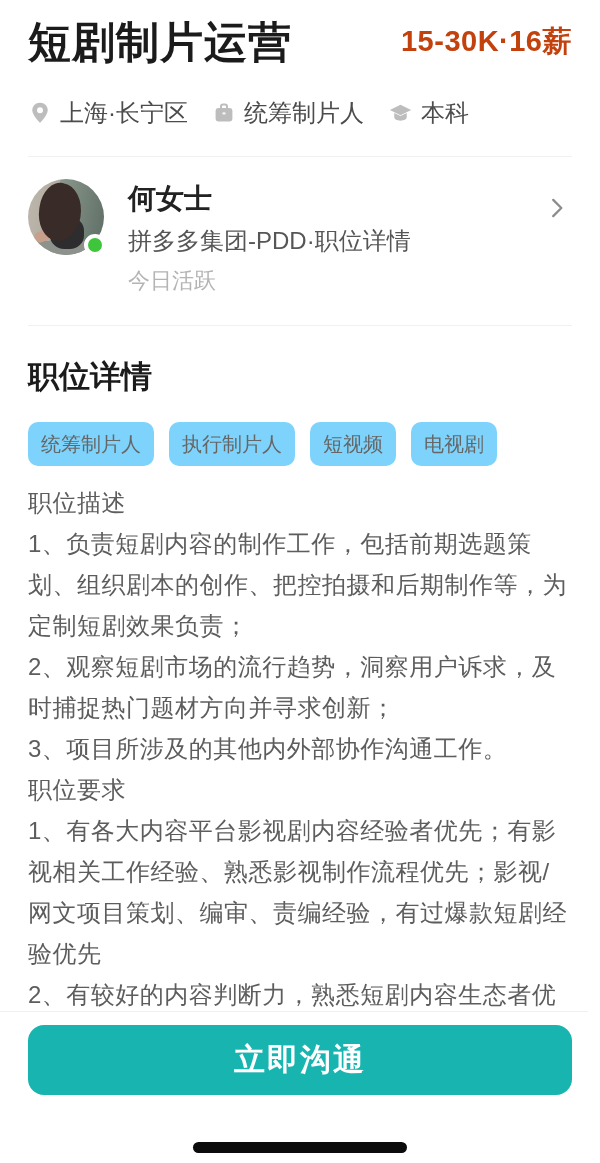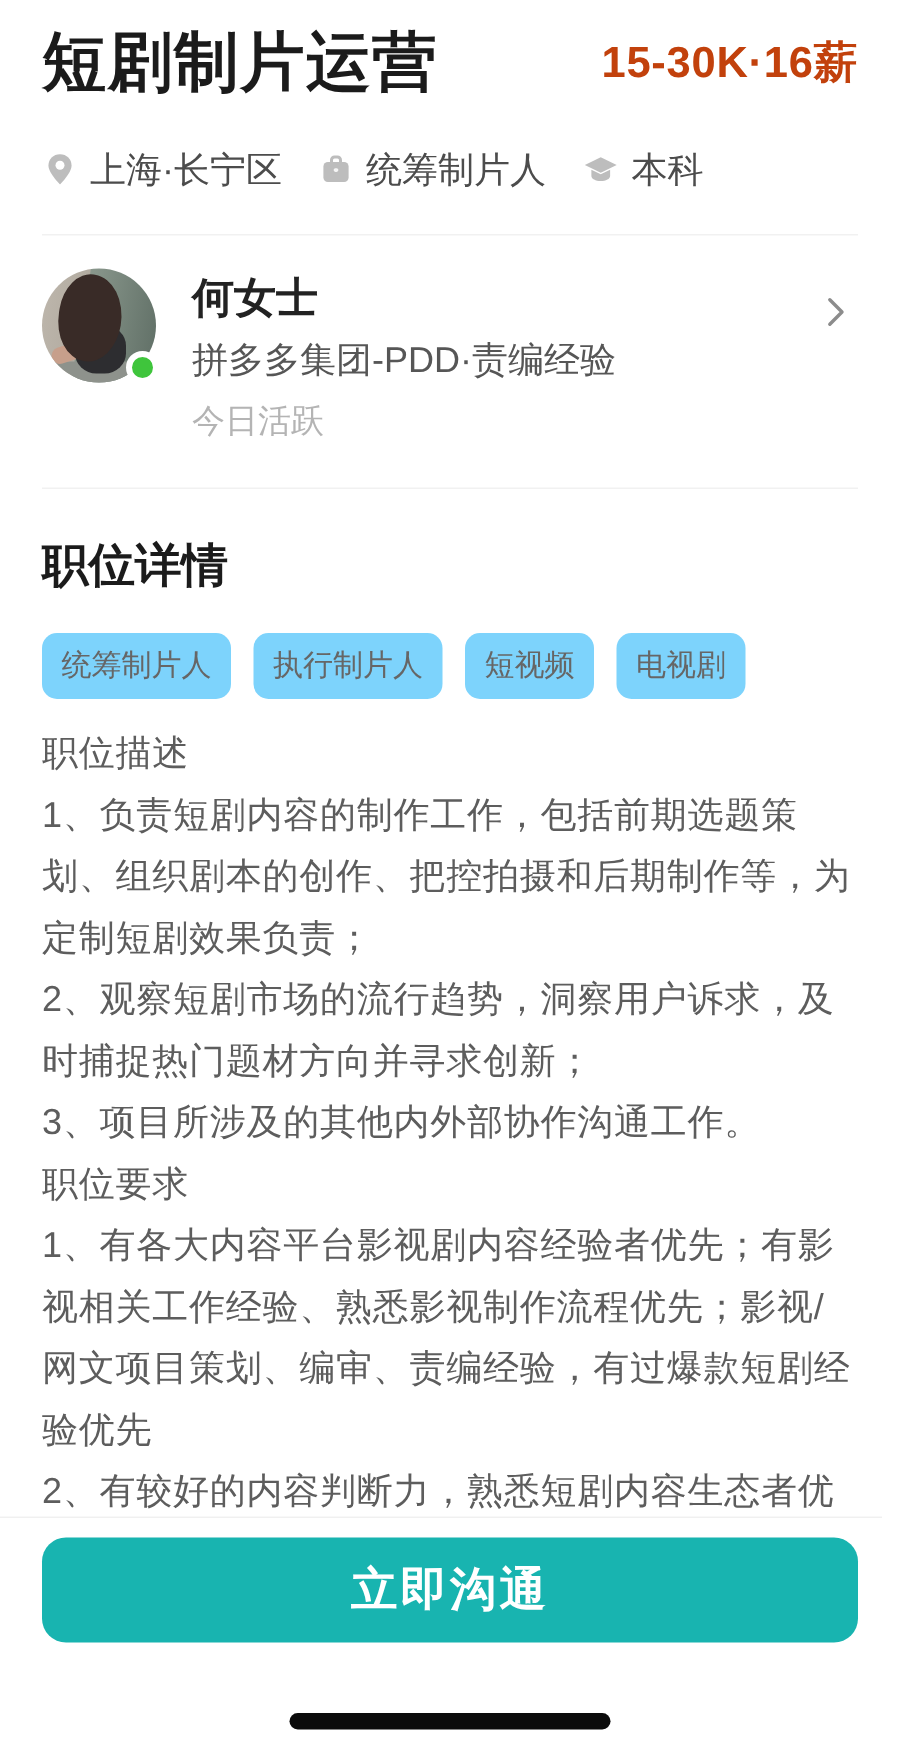--- a/index.html
+++ b/index.html
@@ -109,21 +109,21 @@
       <div class="desk"></div>
       <div class="arm"></div>
       <div class="torso"></div>
       <div class="face"></div>
       <div class="hair"></div>
     </div>
     <div class="online-dot"></div>
   </div>
   <div class="recruiter-info">
     <div class="recruiter-name">何女士</div>
-    <div class="recruiter-company">拼多多集团-PDD·责编经验</div>
+    <div class="recruiter-company">拼多多集团-PDD·职位详情</div>
     <div class="recruiter-active">今日活跃</div>
   </div>
   <div class="chevron">
     <svg width="26" height="26" viewBox="0 0 24 24">
       <polyline points="8.5,4.5 16,12 8.5,19.5" fill="none" stroke="#8c8c8c" stroke-width="2.1" stroke-linecap="round" stroke-linejoin="round"></polyline>
     </svg>
   </div>
 </div>
 
 <div class="divider"></div>

